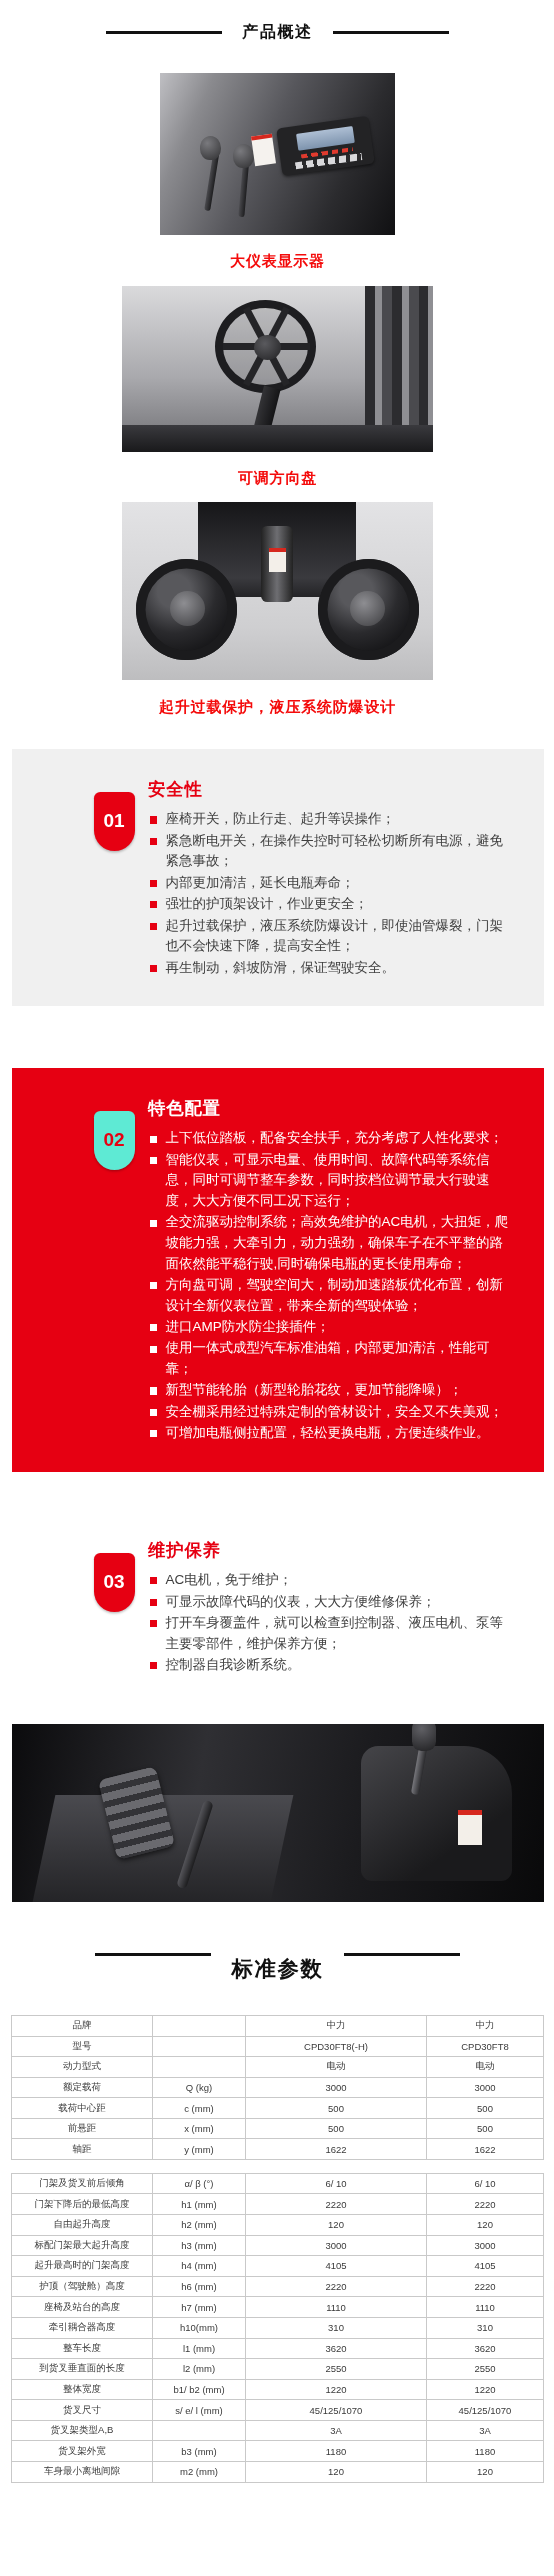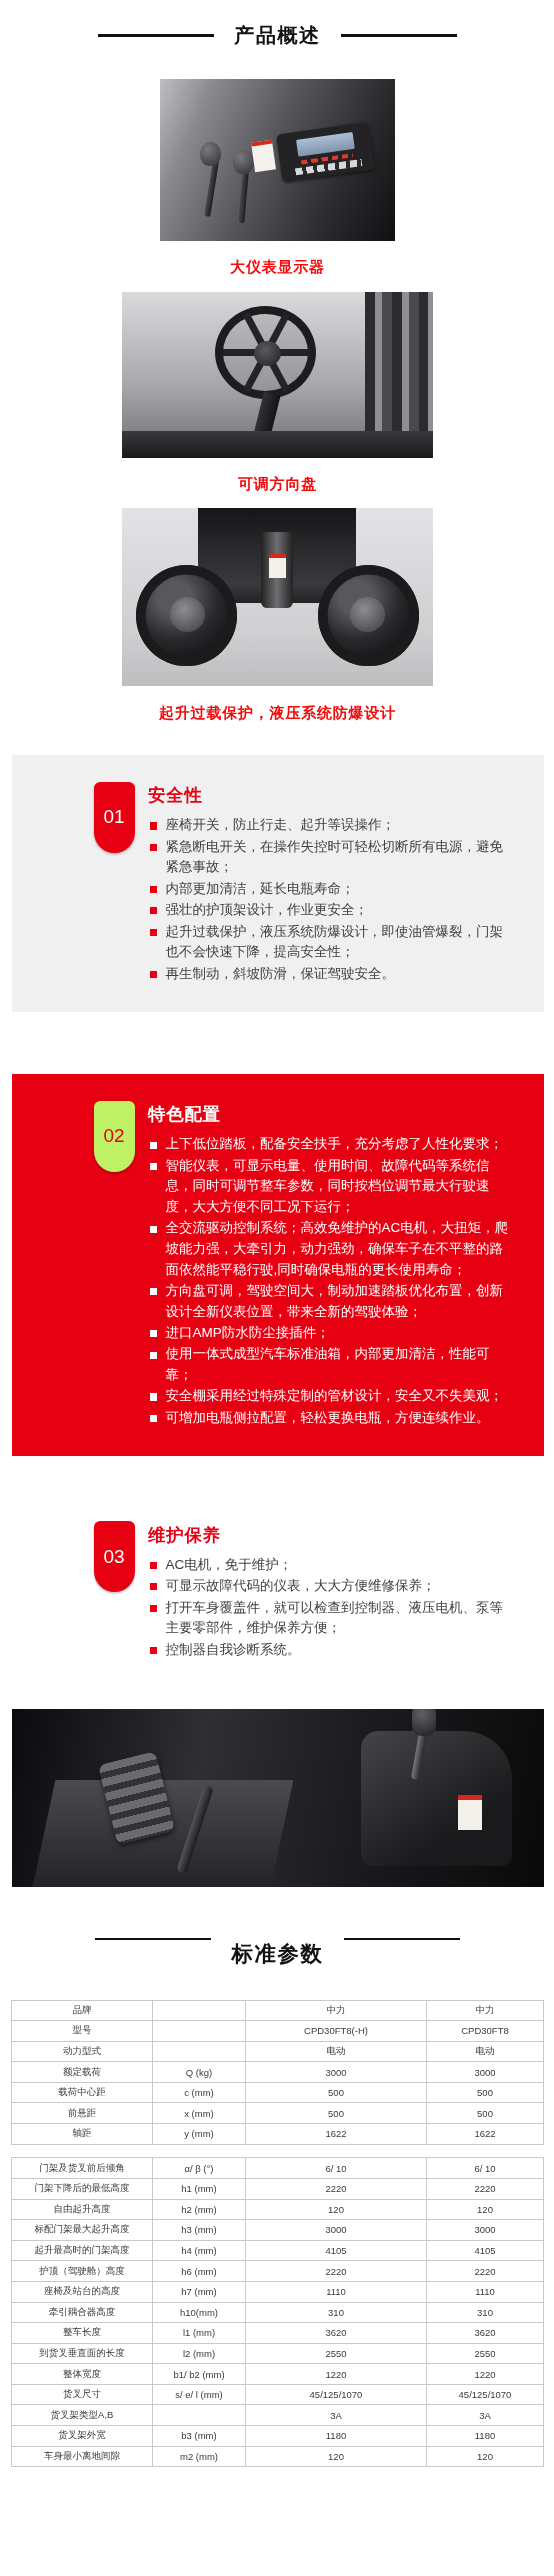--- a/index.html
+++ b/index.html
@@ -7,21 +7,21 @@
   body {
     width:555px; margin:0 auto;
     font-family:"Liberation Sans","DejaVu Sans",sans-serif;
     color:#3a3a3a;
   }
   .page { width:555px; overflow:hidden; padding-bottom:8px; }
 
   
   .sec-title { display:flex; align-items:center; justify-content:center; gap:20.6px; margin-top:22px; }
   .sec-title .line { width:116px; height:2.4px; background:#111; }
-  .sec-title h1 { font-size:20px; font-weight:bold; color:#111; letter-spacing:1.6px; }
+  .sec-title h1 { font-size:16px; font-weight:bold; color:#111; letter-spacing:1.6px; }
   .sec-title.small { margin-top:24px; }
   .sec-title.small h1 { font-size:21.4px;margin-top:28px; }
 
   
   .feature { text-align:center; }
   .photo { position:relative; overflow:hidden; margin:0 auto; }
   .figcap { margin-top:17.4px; margin-bottom:14.3px; font-size:15px; font-weight:bold; color:#f40b0b; letter-spacing:0.8px; }
 
   .photo-dash { width:235px; height:162px; margin-top:30px;
     background:linear-gradient(115deg,#bfbfc3 0%,#8a8a8e 18%,#57575c 45%,#2b2b2e 75%,#101012 100%); }
@@ -71,24 +71,24 @@
   .photo-pedals .stick { position:absolute; right:119px; top:0; width:8px; height:71px; background:linear-gradient(90deg,#77777c,#2a2a2d); border-radius:4px; transform:rotate(10deg); }
   .photo-pedals .grip { position:absolute; right:108px; top:-4.8px; width:24px; height:32px; background:radial-gradient(circle at 40% 30%,#606065,#1f1f21); border-radius:9.5px; }
   .photo-pedals .sticker { position:absolute; right:62px; top:86px; width:24px; height:35px; background:#f3efe9; border-top:5.5px solid #d6281e; }
 
   
   .card { position:relative; width:532px; margin:0 auto; padding:27px 28.5px 27px 0; }
   .card-gray { background:#f0f0f0; margin-top:32px; }
   .card-red  { background:#e60012; margin-top:62px; color:#fff; }
   .card-white { background:#ffffff; margin-top:38px; }
   .card-head { display:flex; align-items:flex-start; }
-  .badge { flex:0 0 auto; width:41px; height:71px; margin-left:82px; border-radius:6.3px 6.3px 20.6px 20.6px;
-    display:flex; align-items:center; justify-content:center; font-size:19px; font-weight:normal; }
+  .badge { flex:0 0 auto; width:41px; height:59px; margin-left:82px; border-radius:6.3px 6.3px 20.6px 20.6px;
+    display:flex; align-items:center; justify-content:center; font-size:19px; font-weight:bold;margin-top:16px; }
   .badge-red { background:#e60012; color:#fff; box-shadow:0 1.6px 2.4px rgba(0,0,0,.25); }
-  .badge-white { background:#bef264; color:#e60012; box-shadow:0 1.6px 2.4px rgba(0,0,0,.25); }
+  .badge-white { background:#5eead4; color:#e60012; box-shadow:0 1.6px 2.4px rgba(0,0,0,.25); }
   .head-txt { margin-left:13.5px; flex:1; }
   .card-title { font-size:17.4px; font-weight:bold; margin-top:1.6px; margin-bottom:8px; letter-spacing:0.8px; }
   .title-red { color:#e60012; } .title-white { color:#ffffff; }
   .bullets { list-style:none; font-size:13.5px; line-height:20.6px; }
   .bullets li { position:relative; padding-left:17.4px; margin-bottom:0.8px; }
   .bullets li::before { content:""; position:absolute; left:1.6px; top:7.1px; width:7.1px; height:7.1px; }
   .bullets-red li::before { background:#e60012; }
   .bullets-white li::before { background:#ffffff; }
   .card-gray .bullets, .card-white .bullets { color:#3f3f3f; }
   .card-red .bullets { color:#ffffff; }
@@ -176,20 +176,21 @@
       <div class="badge badge-white">02</div>
       <div class="head-txt">
         <h2 class="card-title title-white">特色配置</h2>
         <ul class="bullets bullets-white">
             <li>上下低位踏板，配备安全扶手，充分考虑了人性化要求；</li>
             <li>智能仪表，可显示电量、使用时间、故障代码等系统信息，同时可调节整车参数，同时按档位调节最大行驶速度，大大方便不同工况下运行；</li>
             <li>全交流驱动控制系统；高效免维护的AC电机，大扭矩，爬坡能力强，大牵引力，动力强劲，确保车子在不平整的路面依然能平稳行驶,同时确保电瓶的更长使用寿命；</li>
             <li>方向盘可调，驾驶空间大，制动加速踏板优化布置，创新设计全新仪表位置，带来全新的驾驶体验；</li>
             <li>进口AMP防水防尘接插件；</li>
             <li>使用一体式成型汽车标准油箱，内部更加清洁，性能可靠；</li>
+            <li>新型节能轮胎（新型轮胎花纹，更加节能降噪）；</li>
             <li>安全棚采用经过特殊定制的管材设计，安全又不失美观；</li>
             <li>可增加电瓶侧拉配置，轻松更换电瓶，方便连续作业。</li>
           </ul>
       </div>
     </div>
   </section>
 
   <section class="card card-white">
     <div class="card-head">
       <div class="badge badge-red">03</div>

